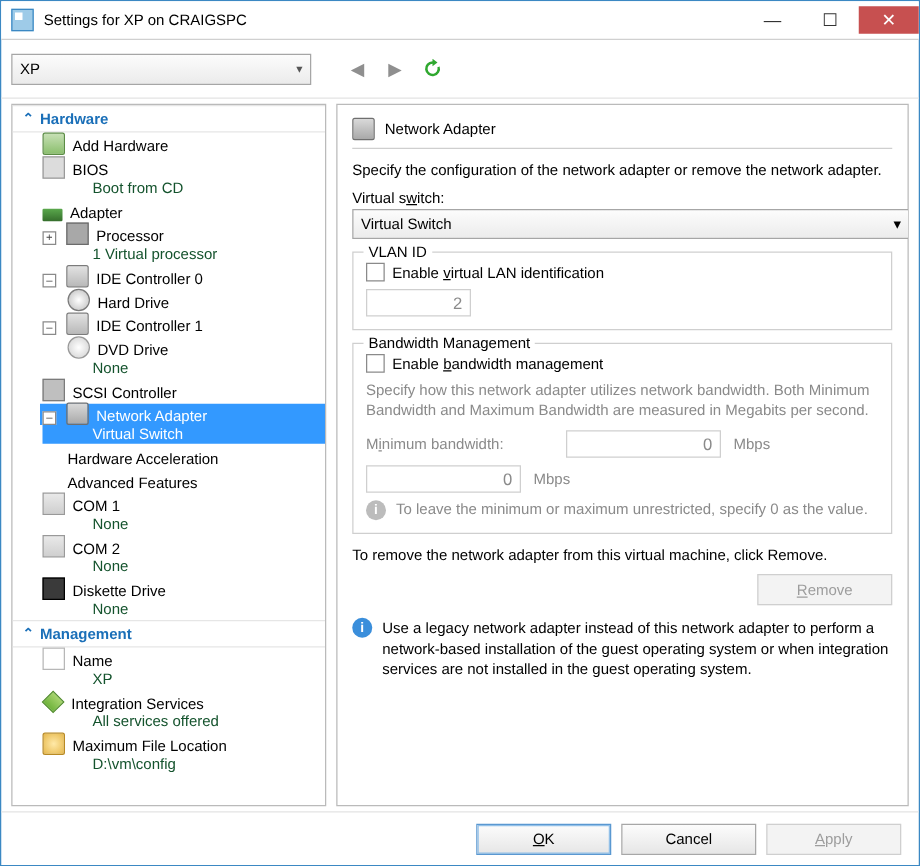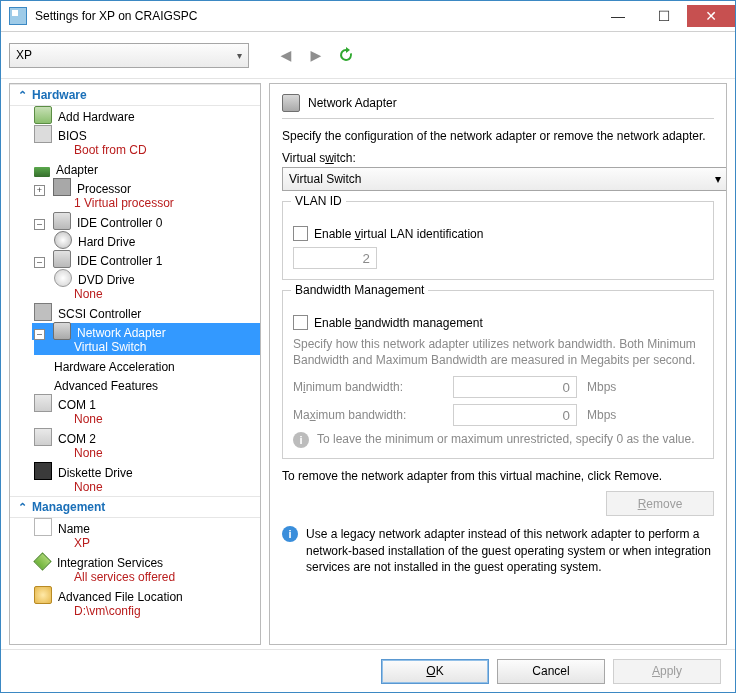--- a/index.html
+++ b/index.html
@@ -17,21 +17,21 @@
 .navbtn{width:22px;height:22px;display:flex;align-items:center;justify-content:center;color:#8f8f8f;font-size:14px}
 .navbtn.enabled{color:#4a4a4a}
 .refresh svg{width:16px;height:16px}
 .body{flex:1;display:flex;min-height:0}
 .tree{width:250px;border:1px solid #bababa;margin:4px 4px 4px 8px;overflow-y:auto;overflow-x:hidden;background:#fff}
 .cat{color:#1a6fb8;font-weight:bold;padding:3px 4px 3px 8px;display:flex;align-items:center;gap:5px;border-bottom:1px solid #e6e6e6;border-top:1px solid #e6e6e6}
 .cat .exp{width:9px;height:9px;font-size:11px;line-height:9px;color:#1a6fb8}
 .node{padding:1px 0 1px 24px}
 .node .row{display:flex;align-items:flex-end;gap:6px;height:17px}
 .node .lbl{white-space:nowrap}
-.node .sub{color:#b91c1c;padding-left:40px;height:15px}
+.node .sub{color:#14532d;padding-left:40px;height:15px}
 .node.child{padding-left:44px}
 .node.child .sub{padding-left:20px}
 .node.sel>.row,.node.sel>.sub{background:#3399ff;color:#fff}
 .node.sel>.row{padding-left:2px;margin-left:-2px}
 .exp-small{display:inline-block;width:9px;height:9px;border:1px solid #8a8a8a;font-size:9px;line-height:8px;text-align:center;color:#444;margin-right:2px;background:#fff}
 .icon{width:16px;height:16px;display:inline-block;flex-shrink:0}
 .i-chip{background:linear-gradient(#c7e0b5,#8bbf6e);border:1px solid #5b8d44;border-radius:2px}
 .i-bios{background:#dcdcdc;border:1px solid #9a9a9a}
 .i-mem{background:linear-gradient(#5aa84c,#356e2c);border-radius:1px;height:10px;margin-top:3px}
 .i-cpu{background:#a8a8a8;border:1px solid #6b6b6b}
@@ -43,21 +43,21 @@
 .i-com{background:linear-gradient(#e9e9e9,#cfcfcf);border:1px solid #999}
 .i-floppy{background:#3a3a3a;border:1px solid #000}
 .i-name{background:#fff;border:1px solid #b7b7b7}
 .i-integ{background:linear-gradient(#a8d46f,#6fb33b);border:1px solid #4e8b27;transform:rotate(45deg);width:11px;height:11px;margin:2px}
 .i-snap{background:radial-gradient(circle,#ffe9a8,#e6b84c);border:1px solid #b88a24;border-radius:2px}
 .detail{flex:1;margin:4px 8px 4px 4px;border:1px solid #bababa;padding:10px 12px;overflow-y:auto;display:flex;flex-direction:column}
 .section-title{display:flex;align-items:center;gap:8px;border-bottom:1px solid #cfcfcf;padding-bottom:6px;margin-bottom:10px}
 .desc{margin-bottom:8px}
 .fld-label{margin-bottom:2px}
 .combo{width:100%;height:22px;border:1px solid #a6a6a6;background:linear-gradient(#fcfcfc,#ececec);display:flex;align-items:center;justify-content:space-between;padding:0 6px;margin-bottom:10px}
-.group{border:1px solid #cfcfcf;padding:24px 10px 10px;margin-bottom:10px;position:relative}
+.group{border:1px solid #cfcfcf;padding:8px 10px 10px;margin-bottom:10px;position:relative}
 .group>.legend{position:absolute;top:-8px;left:8px;background:#fff;padding:0 4px}
 .chk{display:flex;align-items:center;gap:6px;margin-bottom:6px}
 .chk .box{width:13px;height:13px;border:1px solid #8a8a8a;background:#fff}
 .hint{color:#8a8a8a;margin-bottom:8px;line-height:1.35}
 .numrow{display:flex;align-items:center;gap:10px;margin-bottom:6px}
 .numrow .lab{width:150px;color:#8a8a8a}
 .numrow input{width:110px;height:20px;border:1px solid #cfcfcf;text-align:right;padding:0 6px;color:#8a8a8a;background:#fff}
 .numrow .unit{color:#8a8a8a}
 .inforow{display:flex;gap:8px;align-items:flex-start;color:#8a8a8a;margin-top:4px}
 .msg{display:flex;gap:8px;align-items:flex-start;margin-bottom:8px;line-height:1.35}
@@ -238,21 +238,21 @@
       <div class="node">
           <div class="row">
             <span class="icon i-integ"></span>
             <span class="lbl">Integration Services</span>
           </div>
           <div class="sub">All services offered</div>
         </div>
       <div class="node">
           <div class="row">
             <span class="icon i-snap"></span>
-            <span class="lbl">Advanced File Location</span>
+            <span class="lbl">Maximum File Location</span>
           </div>
           <div class="sub">D:\vm\config</div>
         </div>
 
     </div>
 
     <div class="detail">
       <div class="section-title">
         <span class="icon i-net"></span>
         <span>Network Adapter</span>
@@ -279,21 +279,20 @@
           <span class="box"></span>
           <span>Enable <u>b</u>andwidth management</span>
         </div>
         <div class="hint">Specify how this network adapter utilizes network bandwidth. Both Minimum Bandwidth and Maximum Bandwidth are measured in Megabits per second.</div>
         <div class="numrow">
           <span class="lab">M<u>i</u>nimum bandwidth:</span>
           <input type="text" disabled="" value="0" style="">
           <span class="unit">Mbps</span>
         </div>
         <div class="numrow">
-          <span class="lab">Ma<u>x</u>imum bandwidth:</span>
           <input type="text" disabled="" value="0" style="">
           <span class="unit">Mbps</span>
         </div>
         <div class="inforow">
           <span class="info-icon gray">i</span>
           <span>To leave the minimum or maximum unrestricted, specify 0 as the value.</span>
         </div>
       </div>
 
       <div class="desc">To remove the network adapter from this virtual machine, click Remove.</div>

